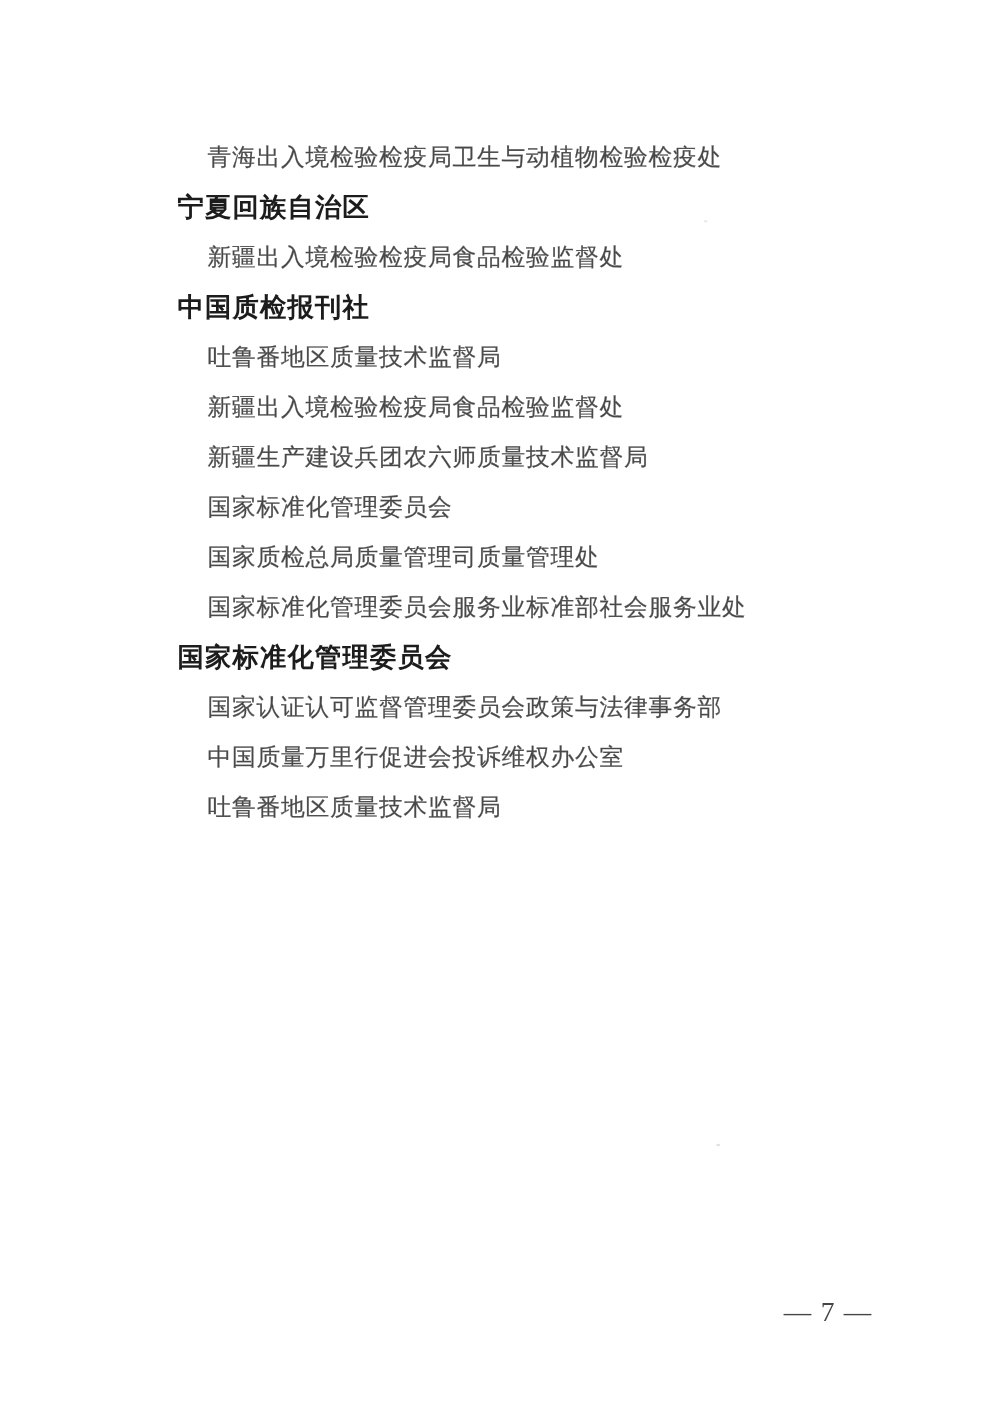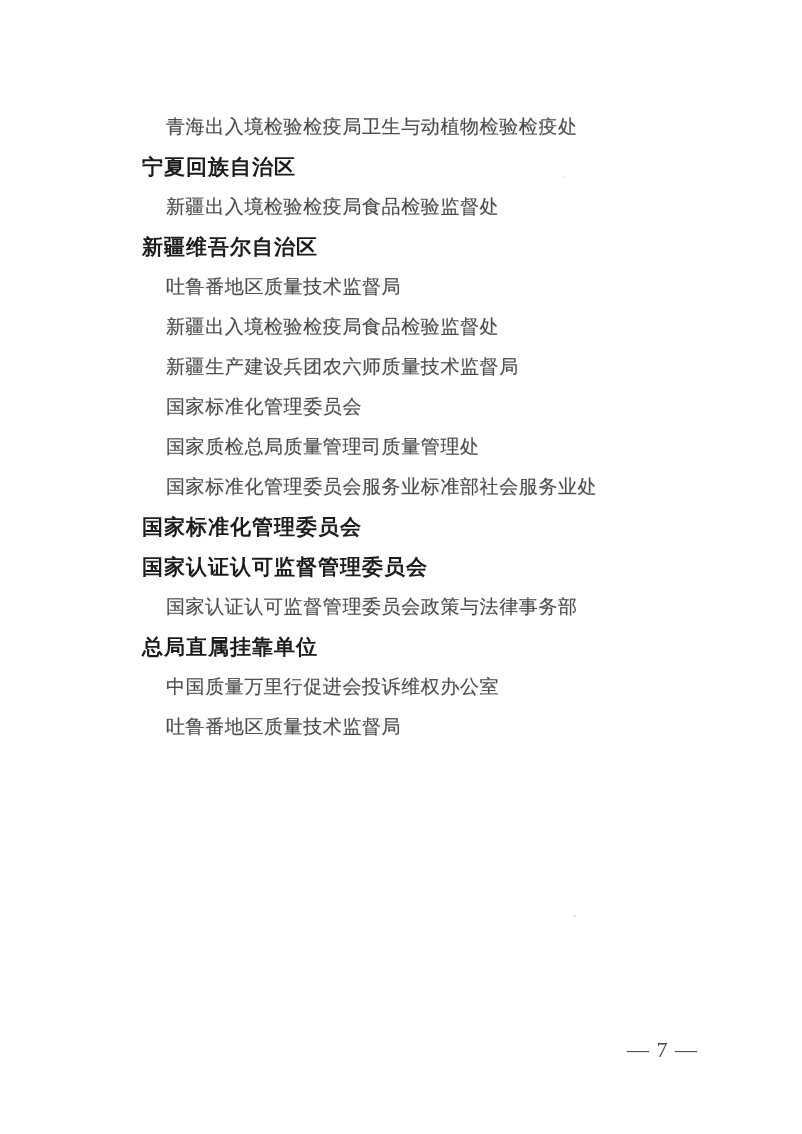--- a/index.html
+++ b/index.html
@@ -70,31 +70,29 @@
 </style>
 </head>
 <body>
 
 <div class="page">
 
   <main class="doc-list">
     <div class="line item">青海出入境检验检疫局卫生与动植物检验检疫处</div>
     <div class="line heading">宁夏回族自治区</div>
     <div class="line item">新疆出入境检验检疫局食品检验监督处</div>
-    <div class="line heading">新疆维吾尔自治区</div>
+    <div class="line heading">中国质检报刊社</div>
     <div class="line item">吐鲁番地区质量技术监督局</div>
     <div class="line item">新疆出入境检验检疫局食品检验监督处</div>
     <div class="line item">新疆生产建设兵团农六师质量技术监督局</div>
     <div class="line item">国家标准化管理委员会</div>
     <div class="line item">国家质检总局质量管理司质量管理处</div>
     <div class="line item">国家标准化管理委员会服务业标准部社会服务业处</div>
     <div class="line heading">国家标准化管理委员会</div>
-    <div class="line heading">国家认证认可监督管理委员会</div>
     <div class="line item">国家认证认可监督管理委员会政策与法律事务部</div>
-    <div class="line heading">总局直属挂靠单位</div>
     <div class="line item">中国质量万里行促进会投诉维权办公室</div>
     <div class="line item">吐鲁番地区质量技术监督局</div>
   </main>
 
   <div class="page-number">— 7 —</div>
 
   <div class="speckle speckle-1"></div>
   <div class="speckle speckle-2"></div>
 
 </div>

